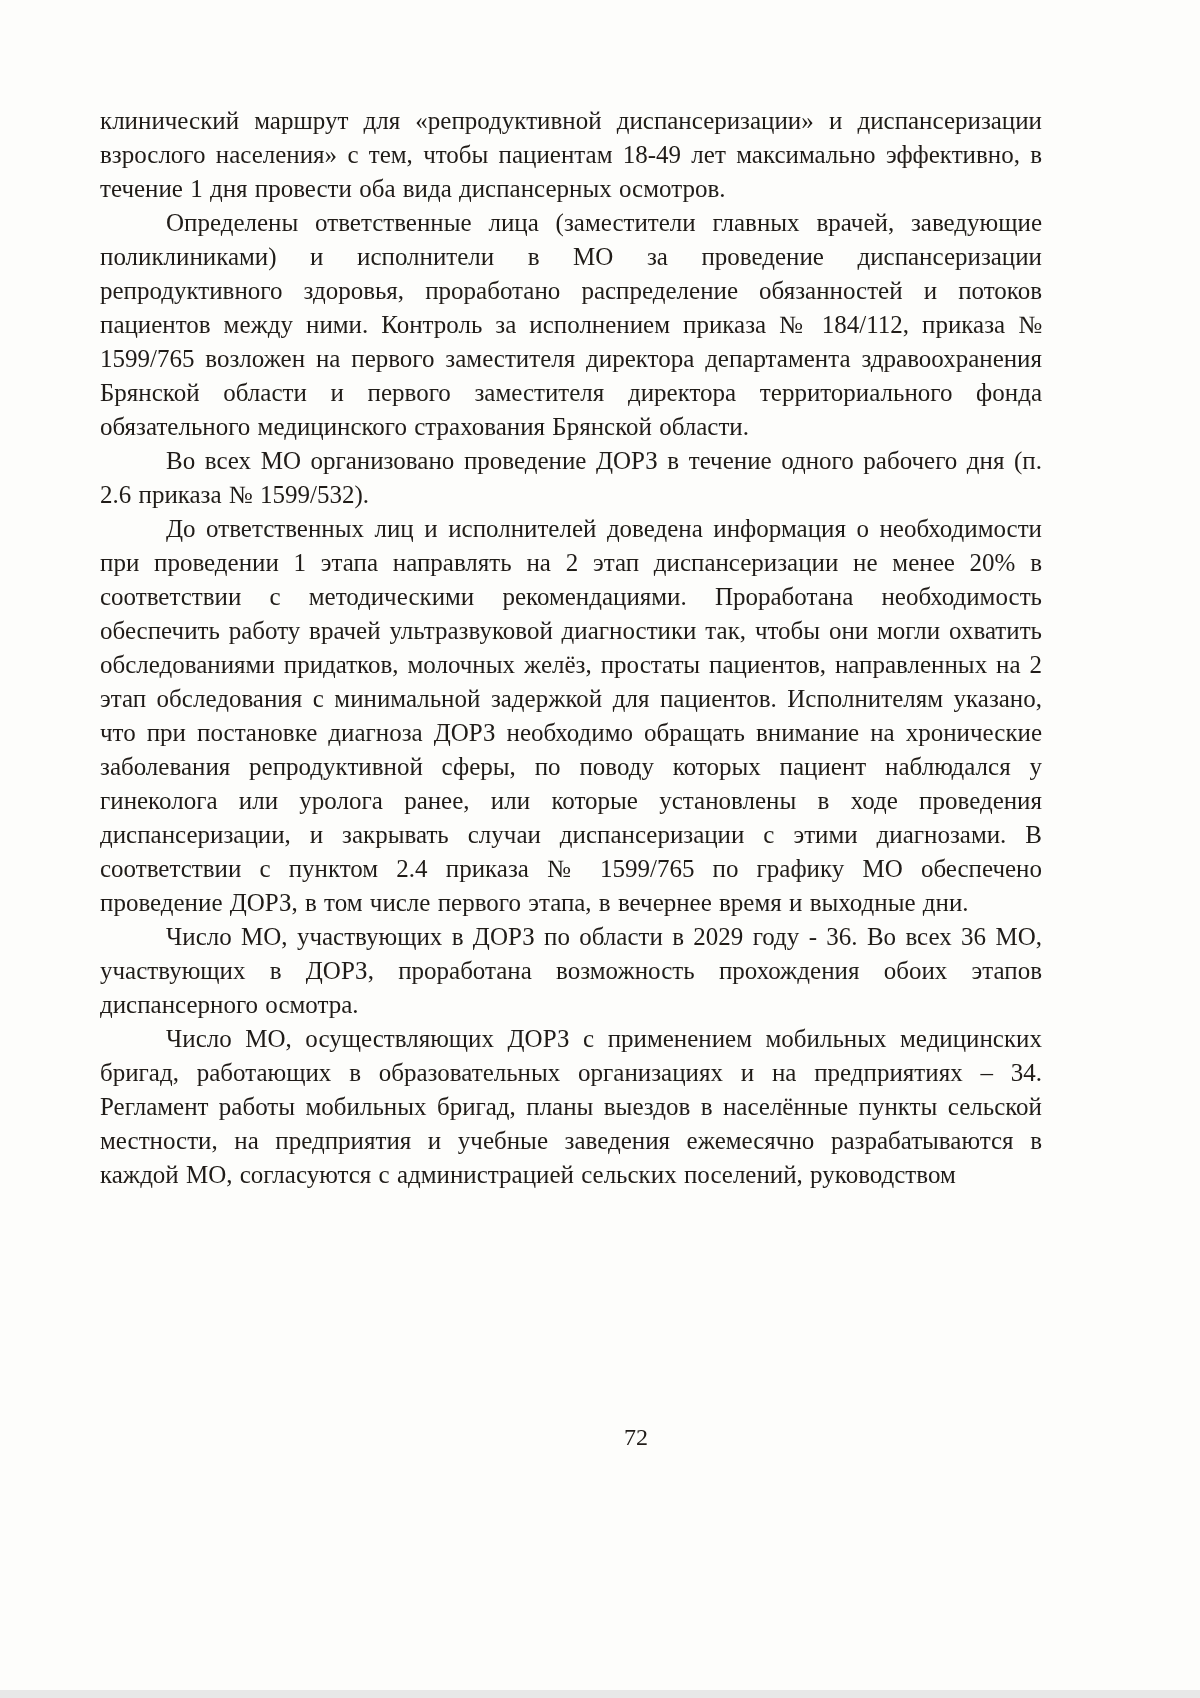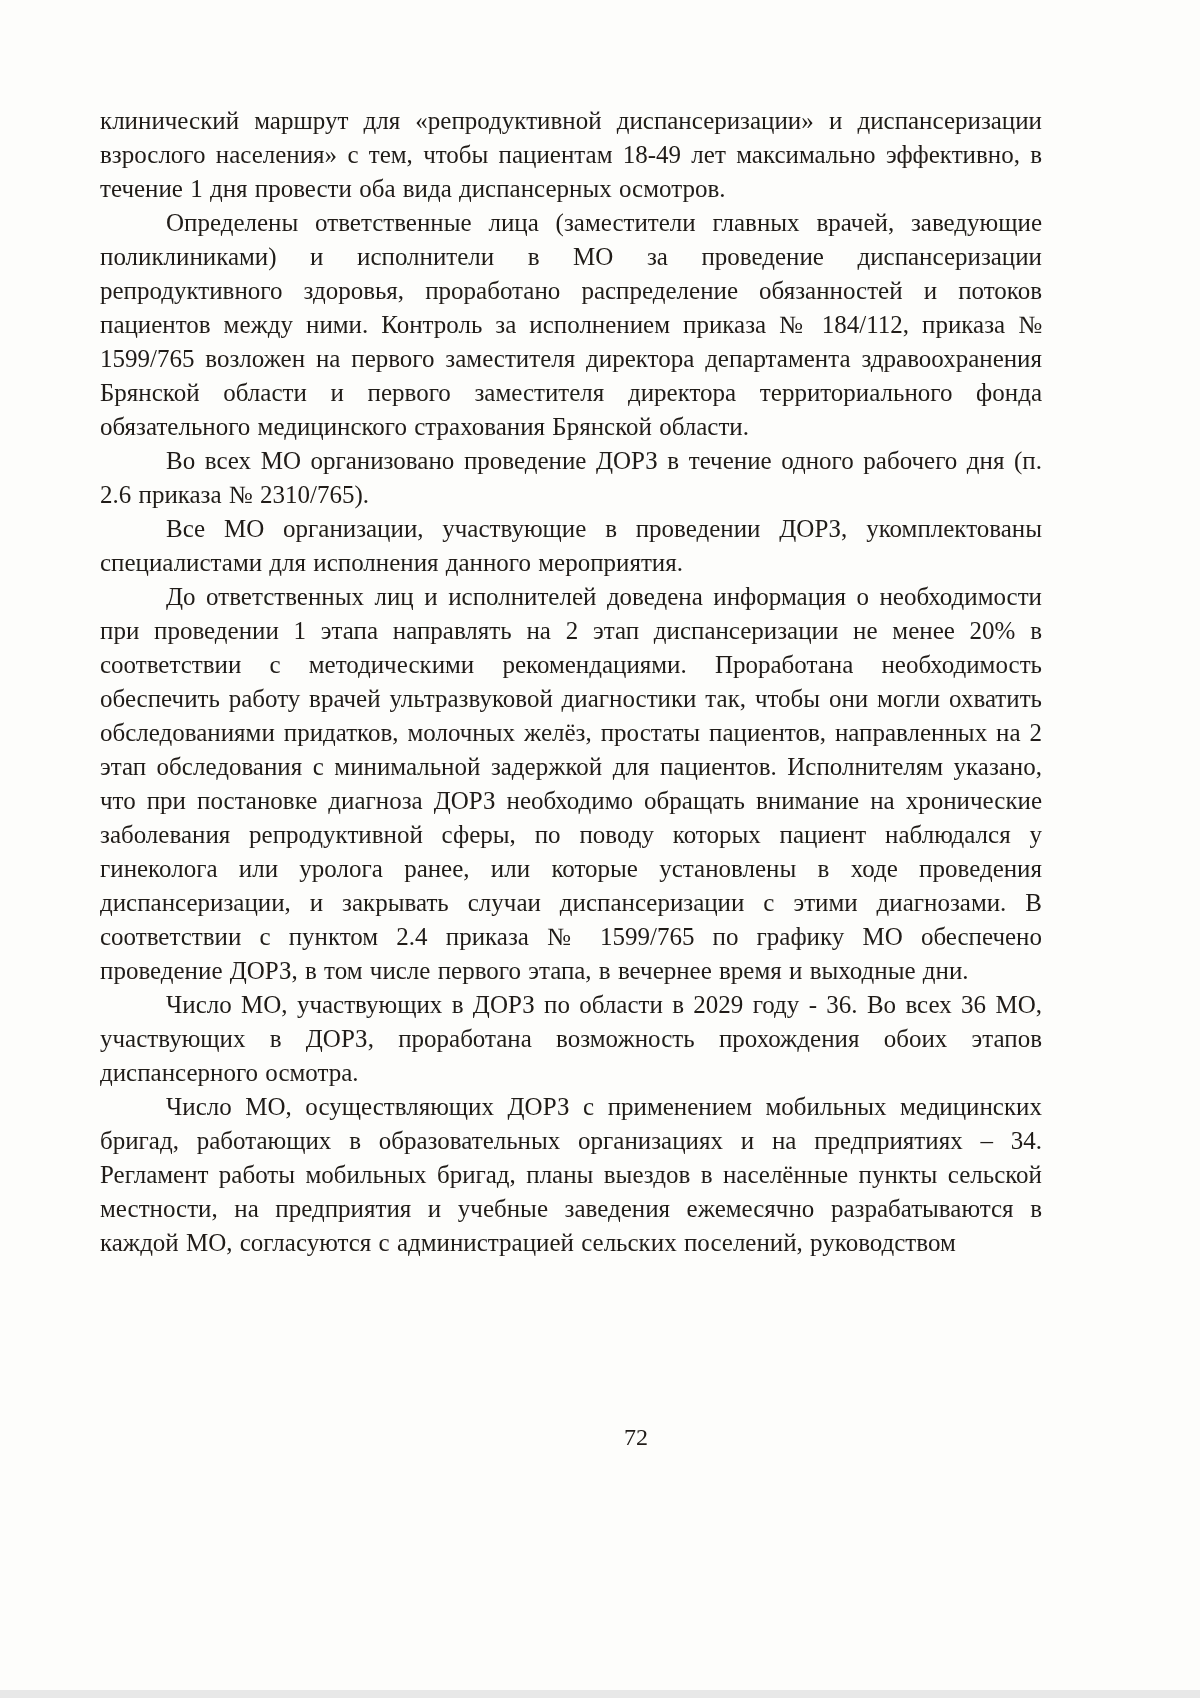--- a/index.html
+++ b/index.html
@@ -48,20 +48,19 @@
     padding-left: 36px;
   }
 </style>
 </head>
 <body>
 
 <div class="page">
   <div class="text-block">
     <p class="no-indent">клинический маршрут для «репродуктивной диспансеризации» и диспансеризации взрослого населения» с тем, чтобы пациентам 18-49 лет максимально эффективно, в течение 1 дня провести оба вида диспансерных осмотров.</p>
     <p>Определены ответственные лица (заместители главных врачей, заведующие поликлиниками) и исполнители в МО за проведение диспансеризации репродуктивного здоровья, проработано распределение обязанностей и потоков пациентов между ними. Контроль за исполнением приказа № 184/112, приказа № 1599/765 возложен на первого заместителя директора департамента здравоохранения Брянской области и первого заместителя директора территориального фонда обязательного медицинского страхования Брянской области.</p>
-    <p>Во всех МО организовано проведение ДОРЗ в течение одного рабочего дня (п. 2.6 приказа № 2310/765).</p>
-    <p>Все МО организации, участвующие в проведении ДОРЗ, укомплектованы специалистами для исполнения данного мероприятия.</p>
+    <p>Во всех МО организовано проведение ДОРЗ в течение одного рабочего дня (п. 2.6 приказа № 1599/532).</p>
     <p>До ответственных лиц и исполнителей доведена информация о необходимости при проведении 1 этапа направлять на 2 этап диспансеризации не менее 20% в соответствии с методическими рекомендациями. Проработана необходимость обеспечить работу врачей ультразвуковой диагностики так, чтобы они могли охватить обследованиями придатков, молочных желёз, простаты пациентов, направленных на 2 этап обследования с минимальной задержкой для пациентов. Исполнителям указано, что при постановке диагноза ДОРЗ необходимо обращать внимание на хронические заболевания репродуктивной сферы, по поводу которых пациент наблюдался у гинеколога или уролога ранее, или которые установлены в ходе проведения диспансеризации, и закрывать случаи диспансеризации с этими диагнозами. В соответствии с пунктом 2.4 приказа № 1599/765 по графику МО обеспечено проведение ДОРЗ, в том числе первого этапа, в вечернее время и выходные дни.</p>
     <p>Число МО, участвующих в ДОРЗ по области в 2029 году - 36. Во всех 36 МО, участвующих в ДОРЗ, проработана возможность прохождения обоих этапов диспансерного осмотра.</p>
     <p>Число МО, осуществляющих ДОРЗ с применением мобильных медицинских бригад, работающих в образовательных организациях и на предприятиях – 34. Регламент работы мобильных бригад, планы выездов в населённые пункты сельской местности, на предприятия и учебные заведения ежемесячно разрабатываются в каждой МО, согласуются с администрацией сельских поселений, руководством</p>
   </div>
   <div class="page-number">72</div>
 </div>
 
 </body></html>

